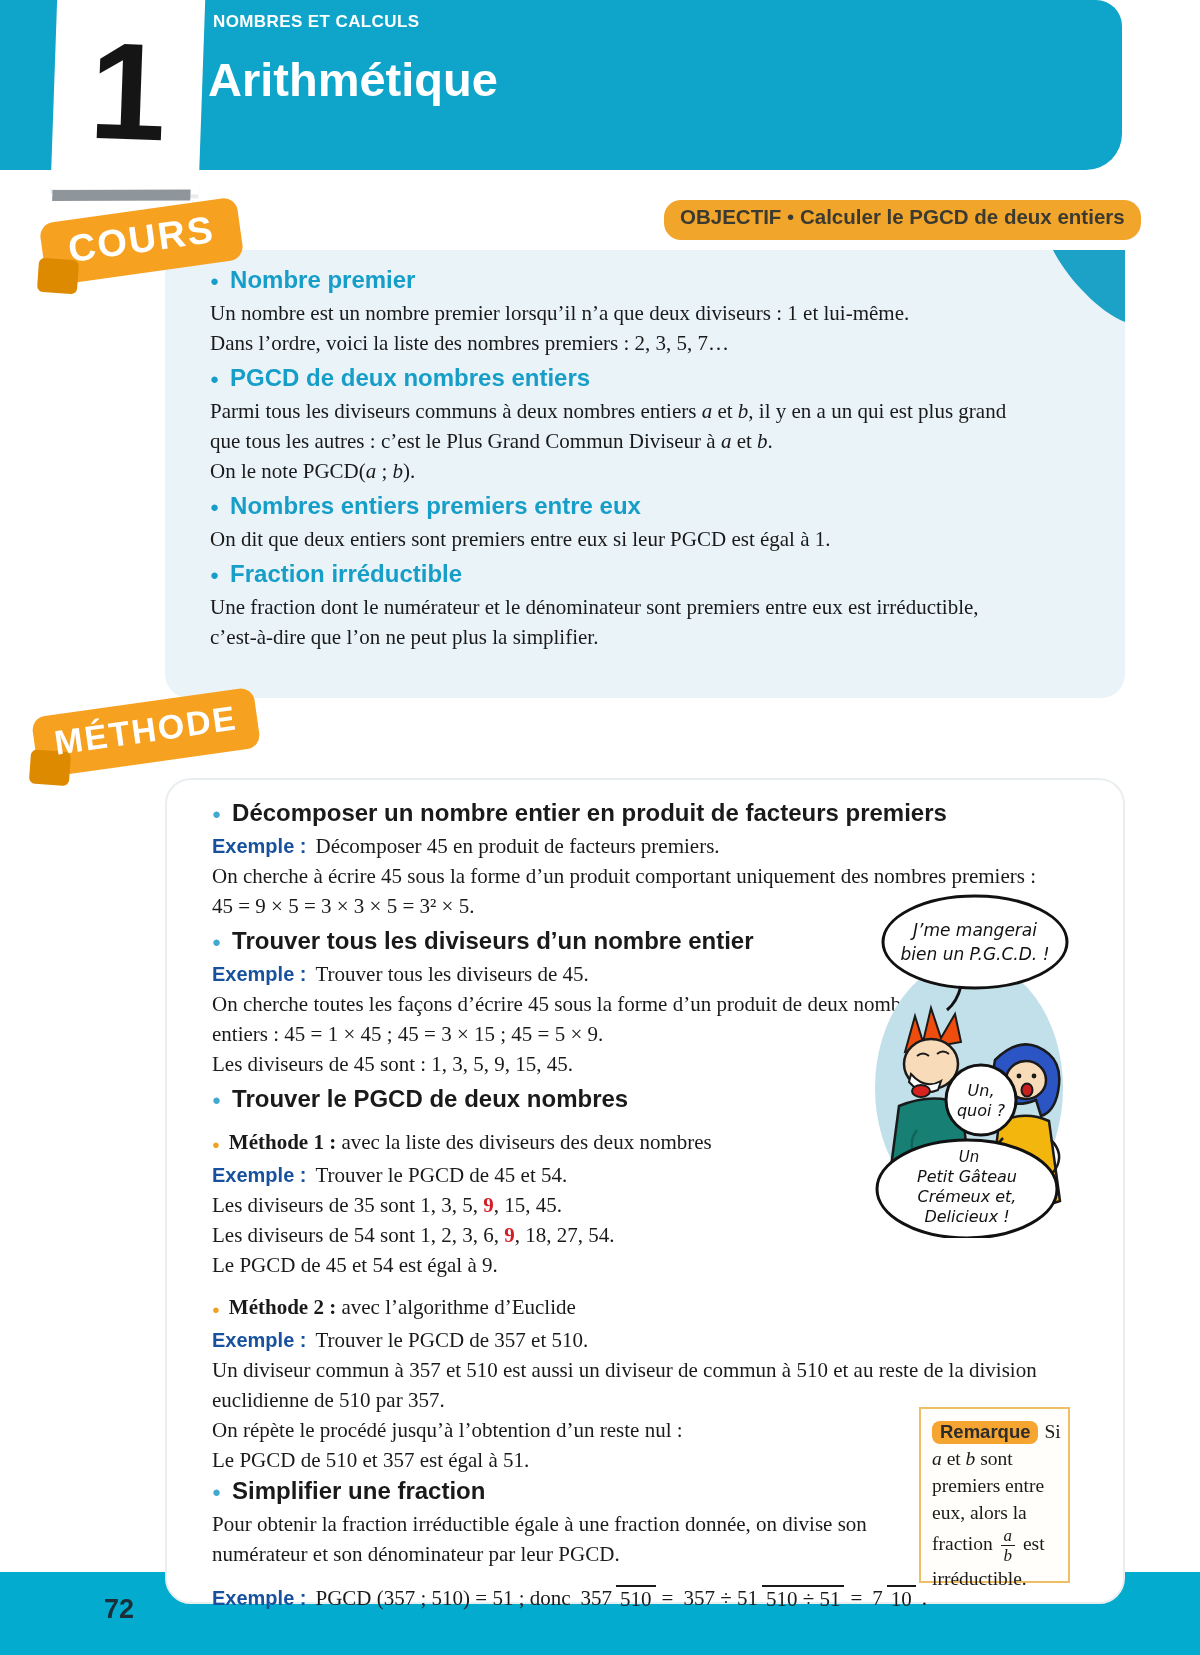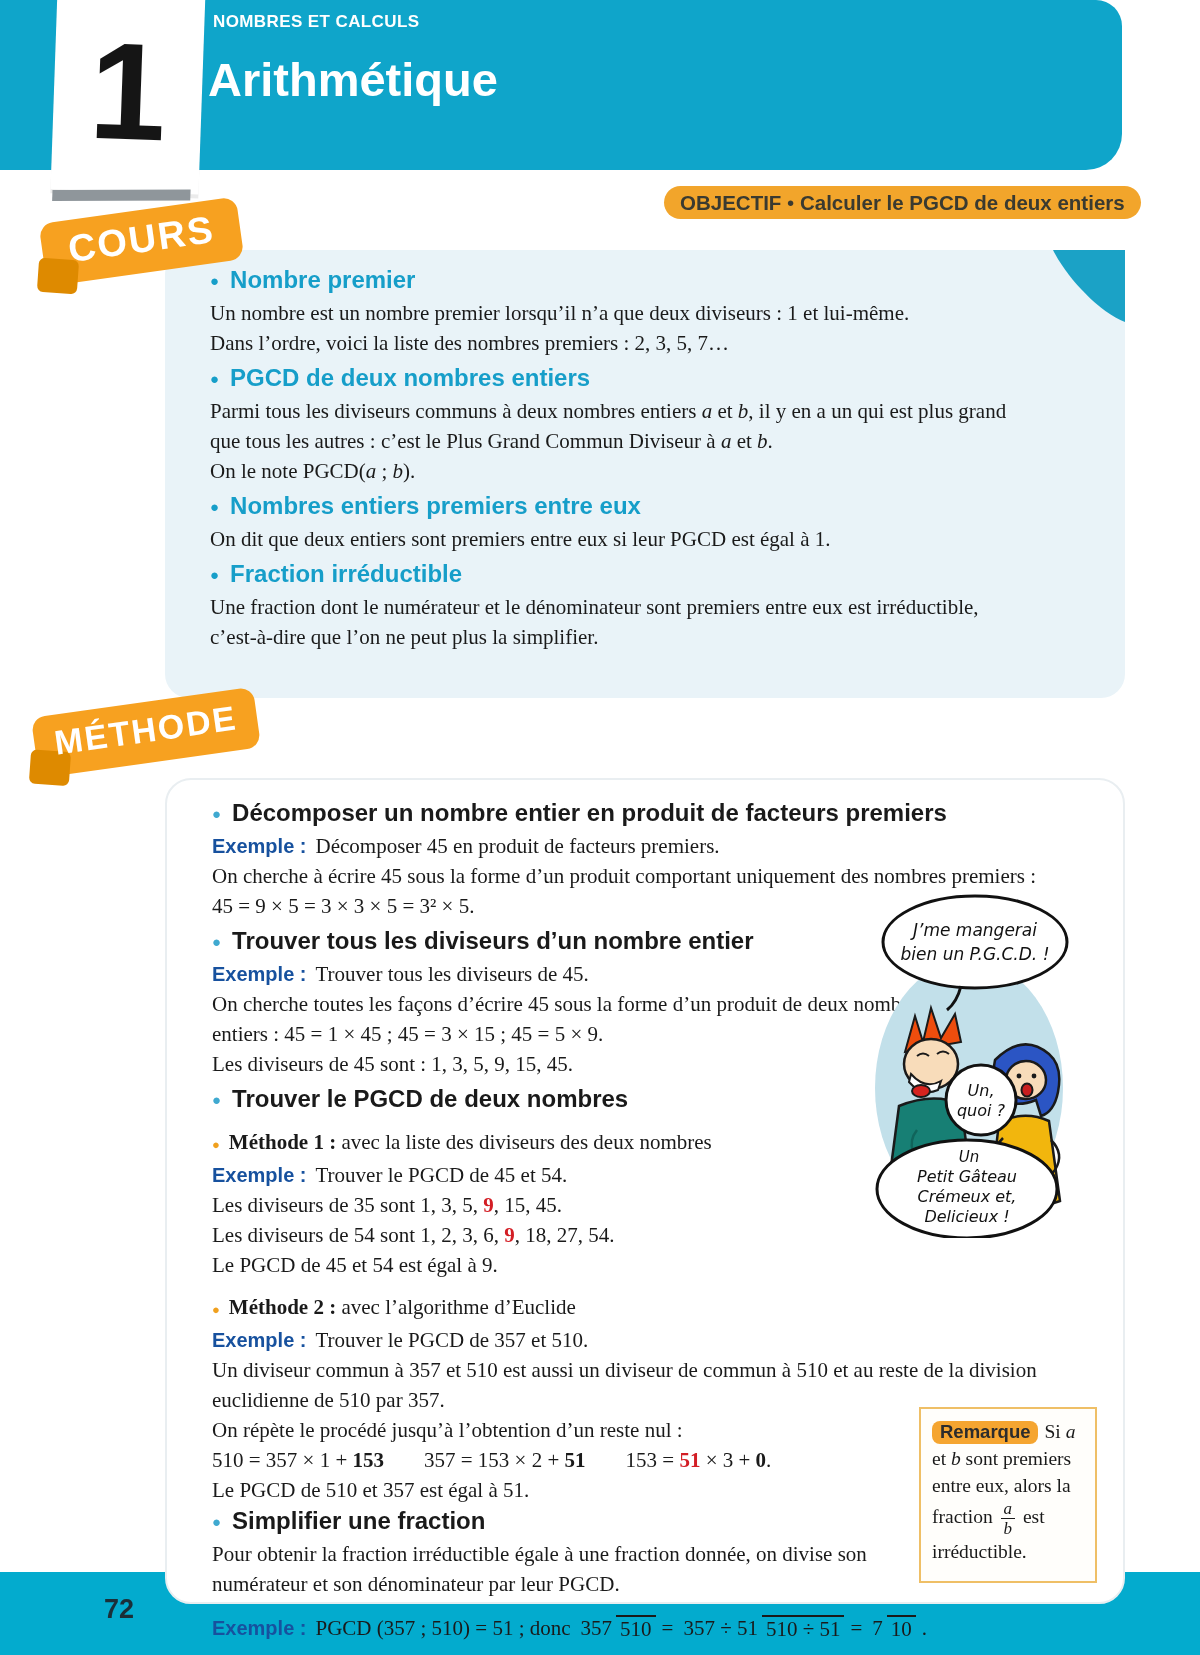--- a/index.html
+++ b/index.html
@@ -13,22 +13,22 @@
           transform:rotate(2deg);z-index:3;display:flex;align-items:center;justify-content:center;
           box-shadow:0 4px 0 rgba(0,0,0,.08);}
   .chapter-tab::after{content:"";position:absolute;left:2px;right:8px;bottom:-9px;height:11px;
           background:#8F969B;transform:skewY(-2.2deg);z-index:-1;}
   .chapter-number{font-family:"Liberation Sans",sans-serif;font-weight:bold;font-size:138px;
           color:#151515;line-height:1;}
   .category{position:absolute;left:213px;top:12px;color:#fff;font-family:"Liberation Sans",sans-serif;
           font-weight:bold;font-size:17px;letter-spacing:.4px;}
   .page-title{position:absolute;left:208px;top:52px;color:#fff;font-family:"Liberation Sans",sans-serif;
           font-weight:bold;font-size:47px;}
-  .objective{position:absolute;left:664px;top:186px;background:#F2A52B;border-radius:17px;
-          padding:5px 16px 4px;font-family:"Liberation Sans",sans-serif;font-size:20.5px;color:#3A3A30;
+  .objective{position:absolute;left:664px;top:200px;background:#F2A52B;border-radius:17px;
+          padding:5px 16px 11px;font-family:"Liberation Sans",sans-serif;font-size:20.5px;color:#3A3A30;
           white-space:nowrap;}
   .objective b{font-weight:bold;}
   .objective .obj-text{font-weight:bold;}
 
   
   .tilt-badge{position:absolute;background:#F7A120;color:#fff;font-family:"Liberation Sans",sans-serif;
           font-weight:bold;border-radius:14px;transform:rotate(-8deg);z-index:5;
           letter-spacing:2px;text-align:center;}
   .tilt-badge::before{content:"";position:absolute;left:-8px;bottom:-8px;width:40px;height:34px;
           background:#DE8A00;border-radius:6px;transform:rotate(12deg);z-index:-1;}
@@ -66,21 +66,21 @@
   .h4m{margin-top:0px;}
 
   
   .frac{display:inline-flex;align-items:center;vertical-align:middle;
         font-size:21px;line-height:25px;margin:0 6px;}
   .frac .den{border-top:2px solid #1a1a1a;padding:0 4px;}
   .frac .num{padding:0 4px;}
   .frac-row{display:flex;align-items:center;margin-top:0px;font-size:21px;height:58px;}
 
   
-  .remarque{position:absolute;left:752px;top:627px;width:178px;height:176px;background:#FFFEFB;
+  .remarque{position:absolute;left:752px;top:627px;width:151px;height:176px;background:#FFFEFB;
         border:2px solid #EFBF66;box-sizing:border-box;padding:9px 11px;font-size:19.5px;
         line-height:27px;}
   .rem-chip{background:#F5A530;border-radius:8px;padding:0 8px 2px;font-family:"Liberation Sans",sans-serif;
         font-weight:bold;font-size:18.5px;color:#2c2c2c;margin-right:6px;}
   .sfrac{display:inline-flex;flex-direction:column;align-items:center;vertical-align:middle;
         font-size:17px;line-height:19px;font-style:italic;margin:0 3px;}
   .sfrac .den{border-top:1.5px solid #1a1a1a;padding:0 3px;}
 
   
   .cartoon{position:absolute;left:698px;top:110px;width:222px;height:348px;}
@@ -168,25 +168,20 @@
       <p class="sub-line"><span class="sub-dot">●</span><b>Méthode 1 :</b><span> avec la liste des diviseurs des deux nombres</span></p>
       <p class="flow"><span class="ex-label">Exemple :</span><span>Trouver le PGCD de 45 et 54.</span></p>
       <p class="line"><span>Les diviseurs de 35 sont 1, 3, 5, </span><span class="red">9</span><span>, 15, 45.</span></p>
       <p class="line"><span>Les diviseurs de 54 sont 1, 2, 3, 6, </span><span class="red">9</span><span>, 18, 27, 54.</span></p>
       <p class="line">Le PGCD de 45 et 54 est égal à 9.</p>
 
       <p class="sub-line"><span class="sub-dot">●</span><b>Méthode 2 :</b><span> avec l’algorithme d’Euclide</span></p>
       <p class="flow"><span class="ex-label">Exemple :</span><span>Trouver le PGCD de 357 et 510.</span></p>
       <p class="flow w880">Un diviseur commun à 357 et 510 est aussi un diviseur de commun à 510 et au reste de la division euclidienne de 510 par 357.</p>
       <p class="line">On répète le procédé jusqu’à l’obtention d’un reste nul :</p>
-      <p class="eq-row">
-        <span><span>510 = 357 × 1 + </span><b>153</b></span>
-        <span><span>357 = 153 × 2 + </span><b>51</b></span>
-        <span><span>153 = </span><span class="red">51</span><span> × 3 + </span><b>0</b><span>.</span></span>
-      </p>
       <p class="line">Le PGCD de 510 et 357 est égal à 51.</p>
 
       <div class="sec-head m-col h4m">
         <span class="dot m-dot">●</span>
         <span>Simplifier une fraction</span>
       </div>
       <p class="flow w680">Pour obtenir la fraction irréductible égale à une fraction donnée, on divise son numérateur et son dénominateur par leur PGCD.</p>
       <div class="frac-row">
         <span class="ex-label">Exemple :</span>
         <span>PGCD (357 ; 510) = 51 ; donc</span>

